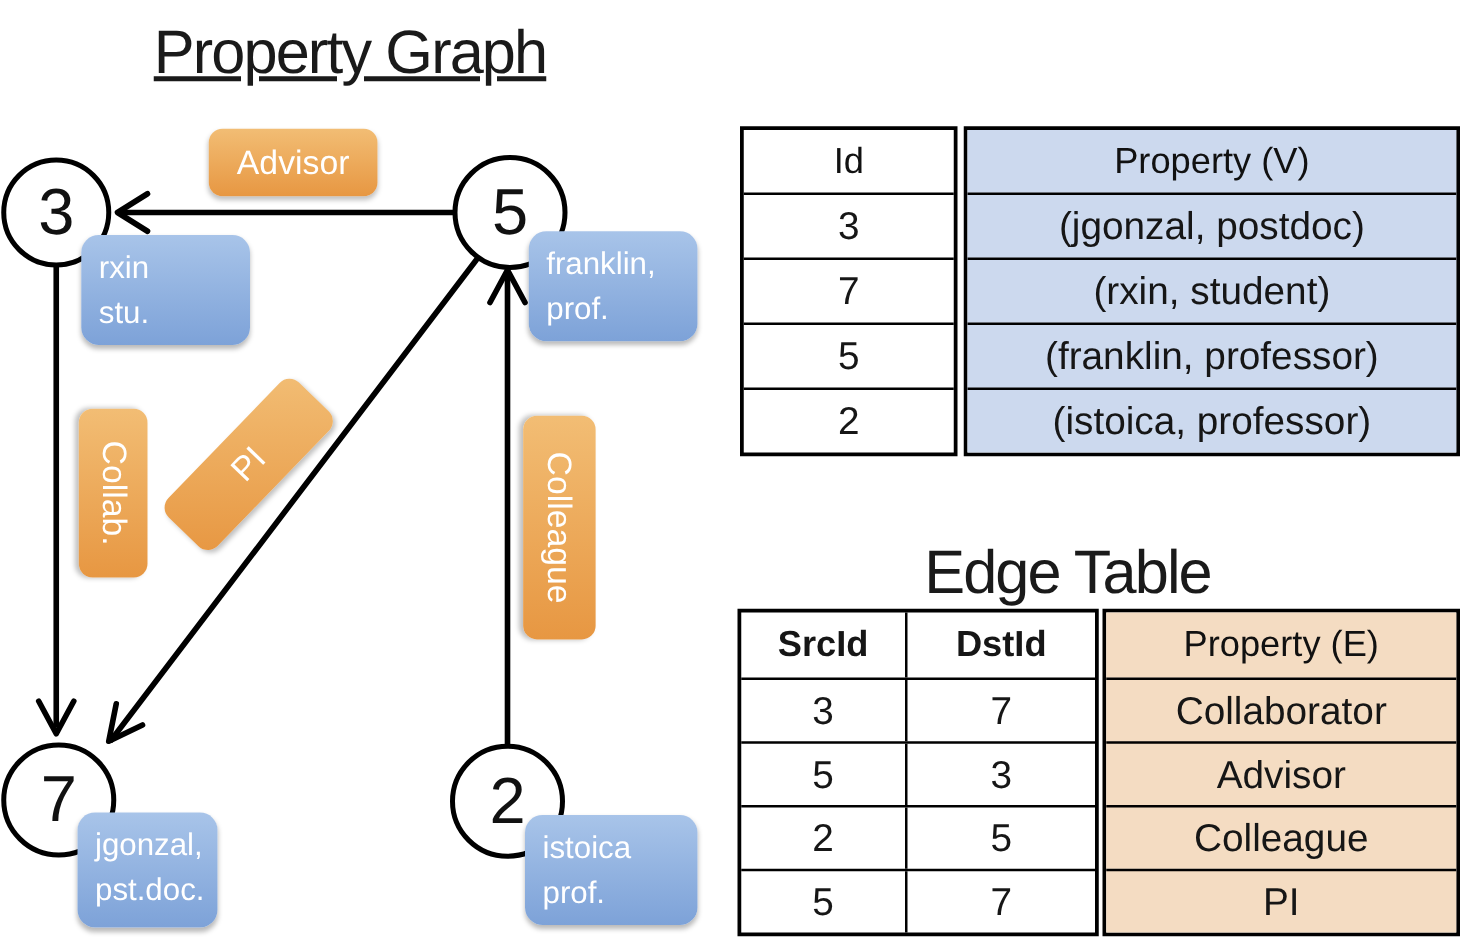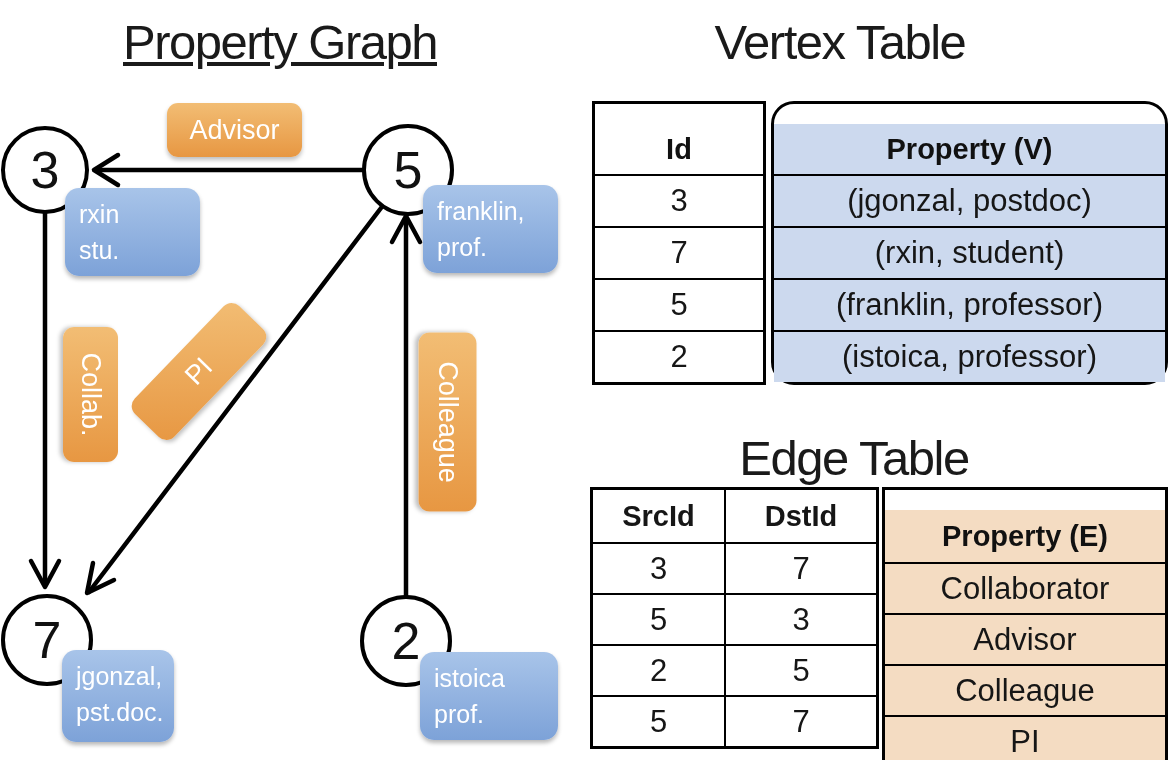--- a/index.html
+++ b/index.html
@@ -38,21 +38,21 @@
   .tcol{
     position:absolute;display:flex;flex-direction:column;
     border:3px solid var(--line-color,#000);background:#fff;
   }
   .tcell{
     border-top:2.5px solid var(--line-color,#000);
     display:flex;align-items:center;justify-content:center;
     font-size:31px;color:#161616;flex:0 0 auto;
   }
   .tcell:first-child{border-top:none;}
-  .tcell.hdr{font-weight:bold;font-size:29px;color:#111;margin-top:20px;}
+  .tcell.hdr{font-weight:normal;font-size:29px;color:#111;}
   .tcell .pair{display:flex;width:100%;height:100%;}
   .pair > div{flex:0 0 auto;display:flex;align-items:center;justify-content:center;height:100%;}
   .pair .src{width:131px;}
   .pair .dst{width:152px;border-left:2.5px solid var(--line-color,#000);}
   .vfill{background:var(--vertex-cell-bg,#ccd9ee);}
   .efill{background:var(--edge-cell-bg,#f4dcc2);}
 </style>
 </head>
 <body>
 
@@ -91,31 +91,30 @@
   </div>
   <div class="vprop" style="left:62px;top:650px;width:112px;height:92px;">
     <div>jgonzal,</div>
     <div>pst.doc.</div>
   </div>
   <div class="vprop" style="left:420px;top:652px;width:138px;height:88px;">
     <div>istoica</div>
     <div>prof.</div>
   </div>
 
-  <div class="title" style="left:590px;top:14px;width:500px;">Vertex Table</div>
 
   <div class="tcol" style="left:592px;top:101px;width:174px;">
     <div class="tcell hdr" style="height:50px;">Id</div>
     <div class="tcell" style="height:52px;">3</div>
     <div class="tcell" style="height:52px;">7</div>
     <div class="tcell" style="height:52px;">5</div>
     <div class="tcell" style="height:52px;">2</div>
   </div>
 
-  <div class="tcol" style="left:771px;top:101px;width:397px;border-radius:23px;">
+  <div class="tcol" style="left:771px;top:101px;width:397px;">
     <div class="tcell hdr vfill" style="height:50px;">Property (V)</div>
     <div class="tcell vfill" style="height:52px;">(jgonzal, postdoc)</div>
     <div class="tcell vfill" style="height:52px;">(rxin, student)</div>
     <div class="tcell vfill" style="height:52px;">(franklin, professor)</div>
     <div class="tcell vfill" style="height:52px;">(istoica, professor)</div>
   </div>
 
   <div class="title" style="left:604px;top:400px;width:500px;margin-top:30px;">Edge Table</div>
 
   <div class="tcol" style="left:590px;top:487px;width:289px;">

